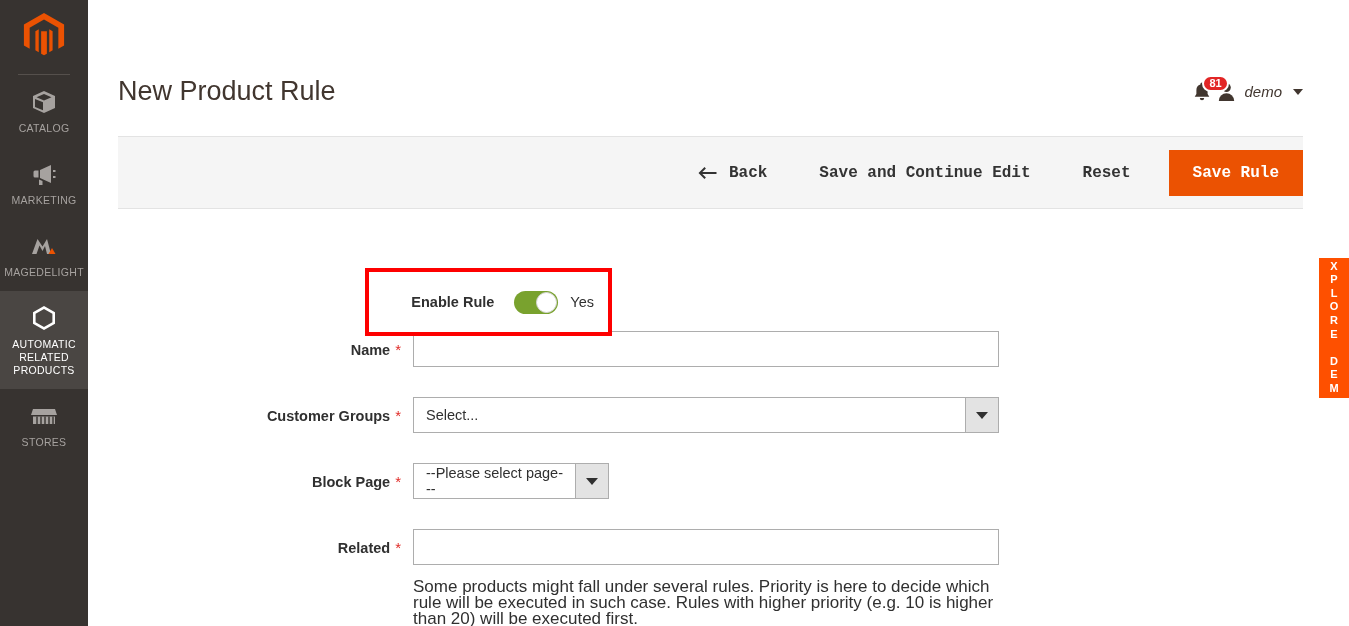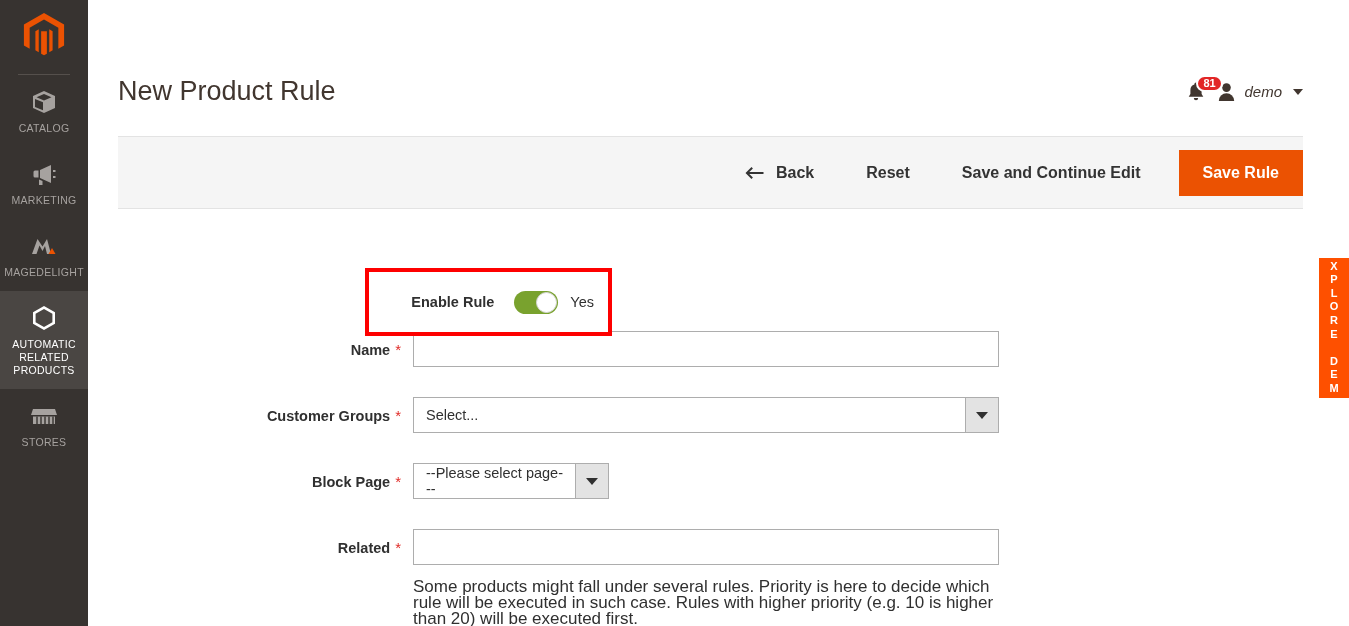--- a/index.html
+++ b/index.html
@@ -51,21 +51,21 @@
   .page-header {
     display:flex; align-items:flex-start; justify-content:space-between;
     padding:56px 46px 0 30px;
     height:136px;
   }
   .page-title {
     font-size:27px; color:#41362f; font-weight:400; line-height:34px;
     padding-top:18px;
   }
   .header-right {
-    display:flex; align-items:center; gap:13px; padding-top:26px;
+    display:flex; align-items:center; gap:7px; padding-top:26px;
   }
   .notif { position:relative; display:flex; align-items:center; cursor:pointer; }
   .bell { width:18px; height:19px; display:block; }
   .badge {
     position:absolute; top:-7px; left:9px;
     background:#e22626; color:#fff;
     font-size:11px; font-weight:700; line-height:1;
     min-width:21px; height:17px; border-radius:9px;
     display:flex; align-items:center; justify-content:center;
     padding:0 5px; border:2px solid #fff;
@@ -85,21 +85,21 @@
     background:#f5f5f5;
     border-top:1px solid #e3e3e3;
     border-bottom:1px solid #e3e3e3;
     height:73px;
     display:flex; align-items:center; justify-content:flex-end;
     gap:0px;
     padding-right:0px;
   }
   .tb-btn {
     background:none; border:none; cursor:pointer;
-    font-family:Liberation Sans, sans-serif; font-size:16px; font-weight:600;
+    font-family:Liberation Mono, monospace; font-size:16px; font-weight:600;
     color:#333333; padding:0 26px; height:46px;
     display:flex; align-items:center; gap:12px;
   }
   .tb-btn.back { padding-left:24px; }
   .arrow-left { width:19px; height:14px; display:block; }
   .tb-btn.primary {
     background:#eb5202; color:#ffffff; padding:0 24px;
     height:46px; margin-left:12px; font-size:16px; font-weight:700;
   }
 
@@ -284,25 +284,25 @@
 
     <div class="toolbar">
       <button class="tb-btn back">
         <svg class="arrow-left" viewBox="0 0 19 14">
           <path fill="#333333" d="M0.5 7 L6.5 1 L7.9 2.4 L4.3 6 L18.5 6 L18.5 8 L4.3 8 L7.9 11.6 L6.5 13 Z"></path>
         </svg>
         <span>Back</span>
       </button>
 
       <button class="tb-btn">
+        <span>Save and Continue Edit</span>
+      </button>
+
+      <button class="tb-btn">
         <span>Reset</span>
-      </button>
-
-      <button class="tb-btn">
-        <span>Save and Continue Edit</span>
       </button>
 
       <button class="tb-btn primary">
         <span>Save Rule</span>
       </button>
     </div>
 
     <div class="toggle-row-outer">
       <div class="toggle-inner">
         <span class="toggle-label">Enable Rule</span>

